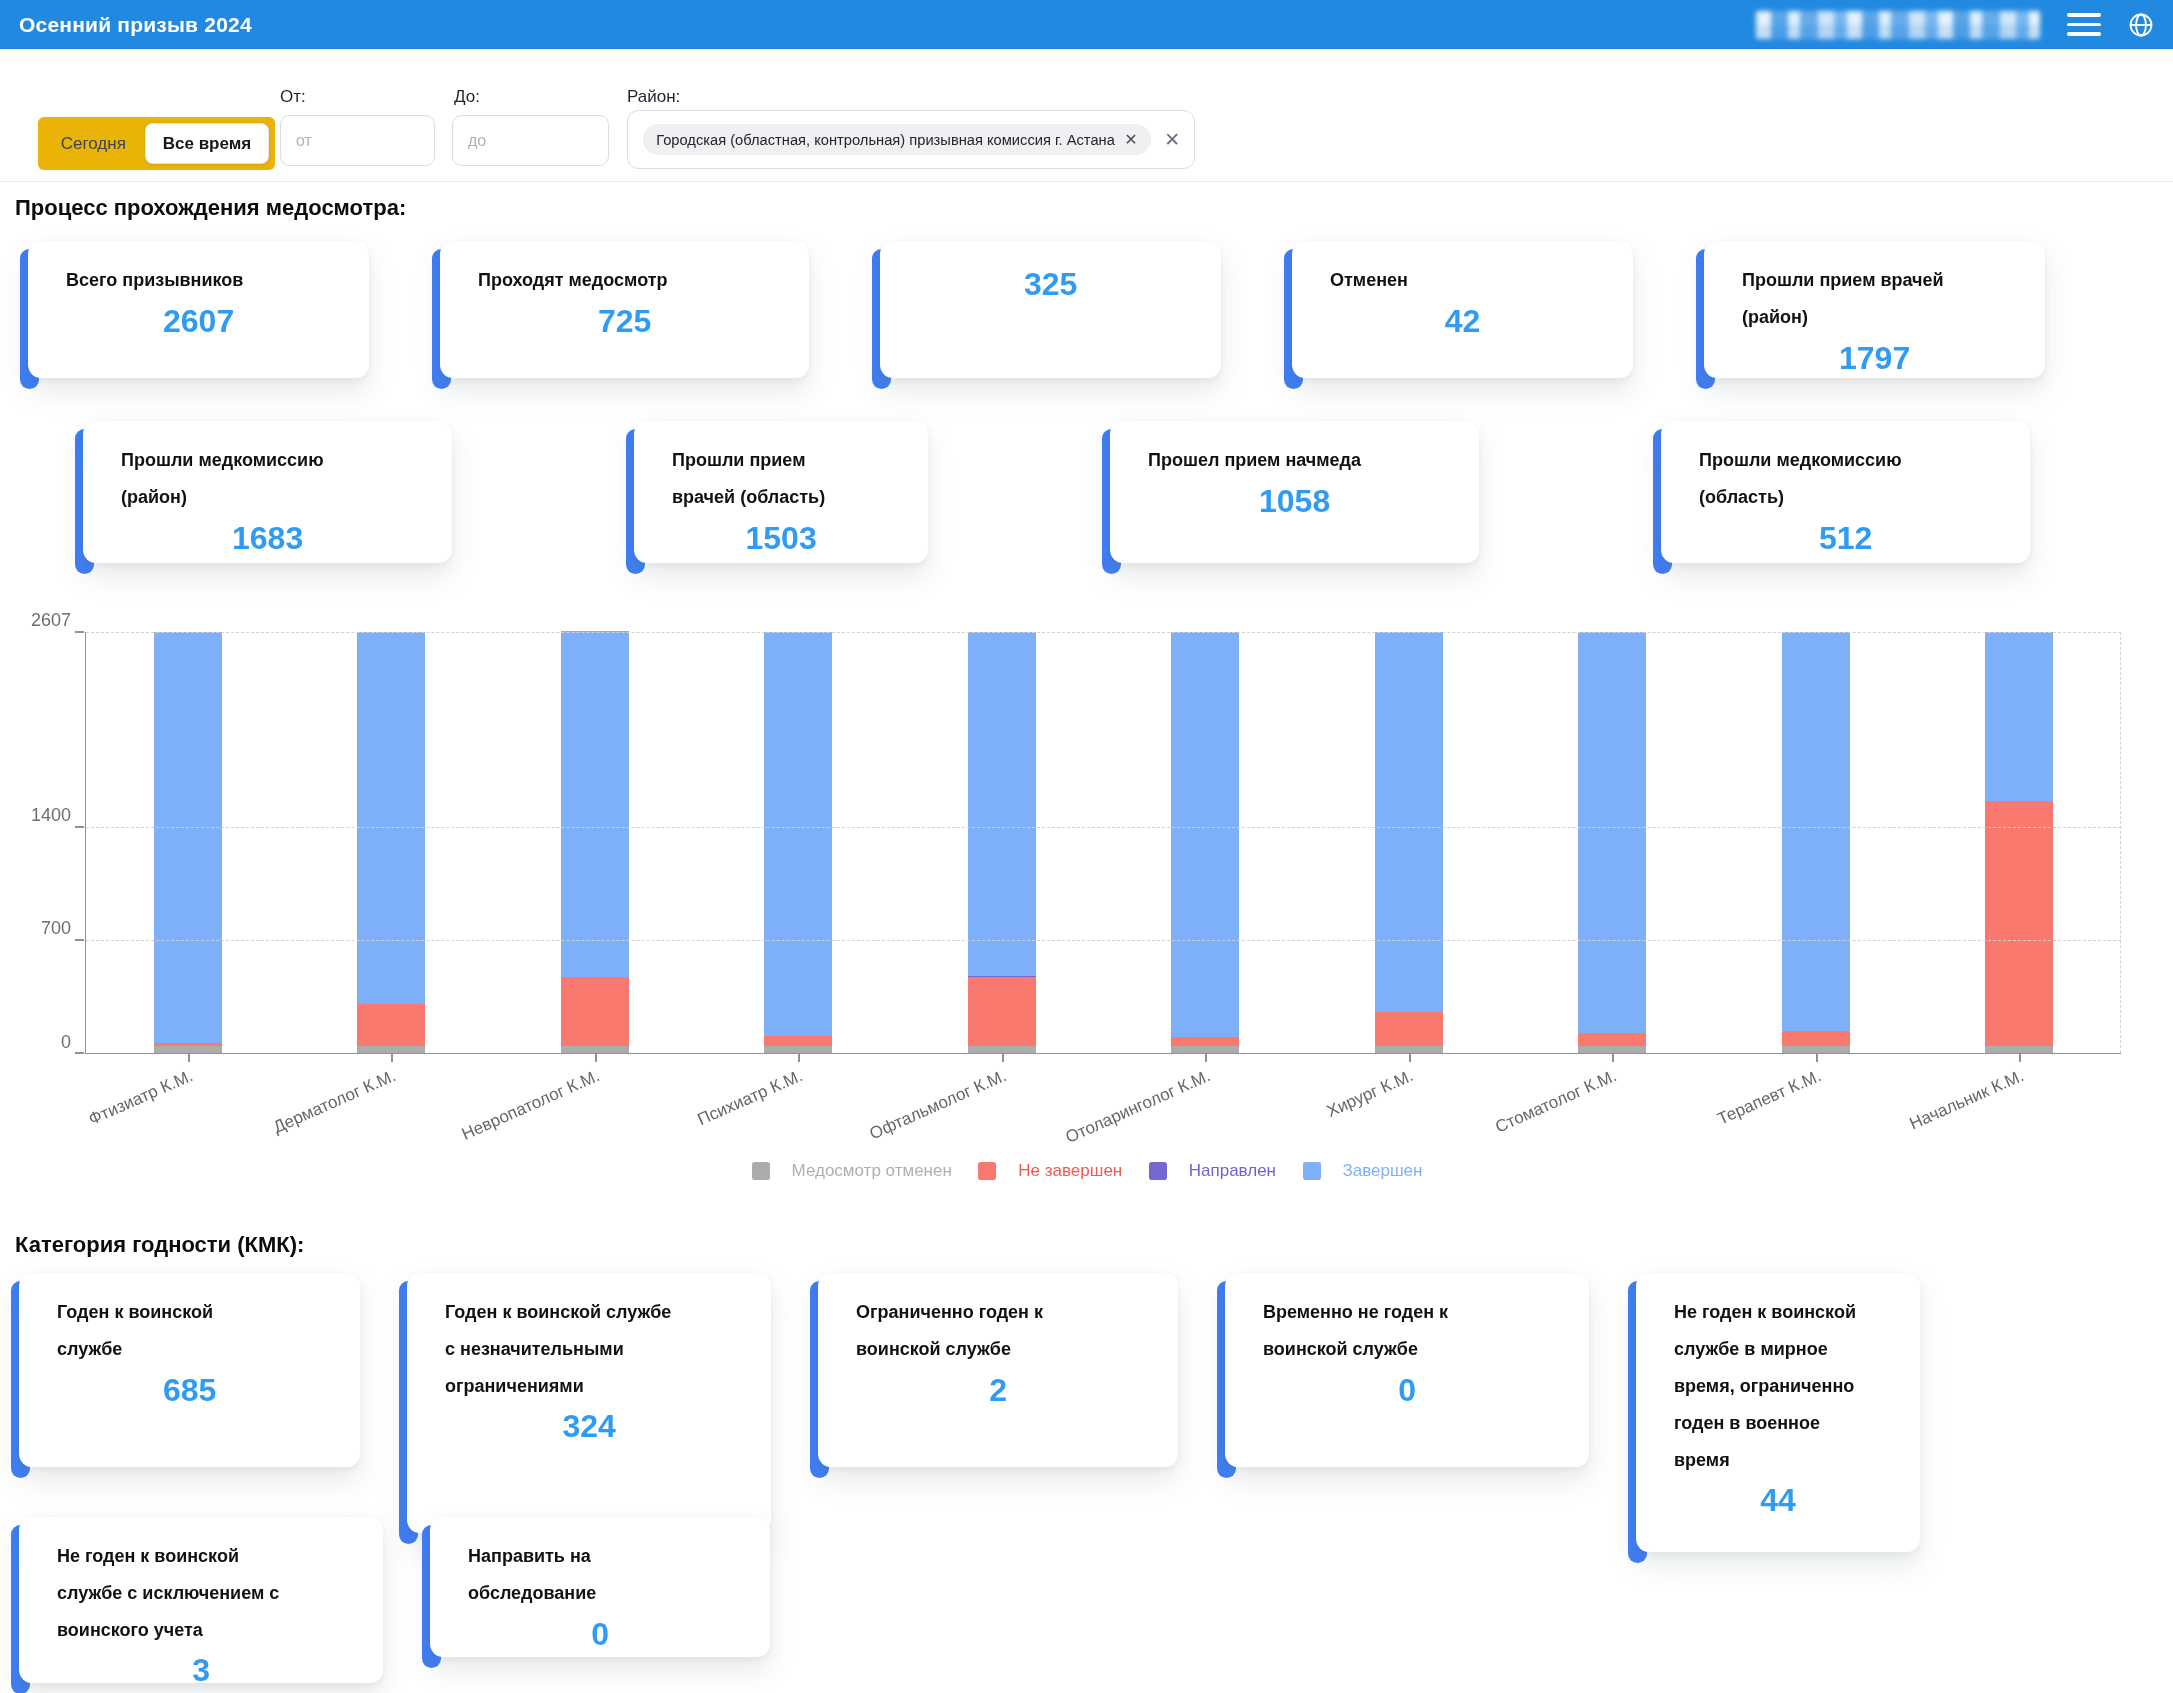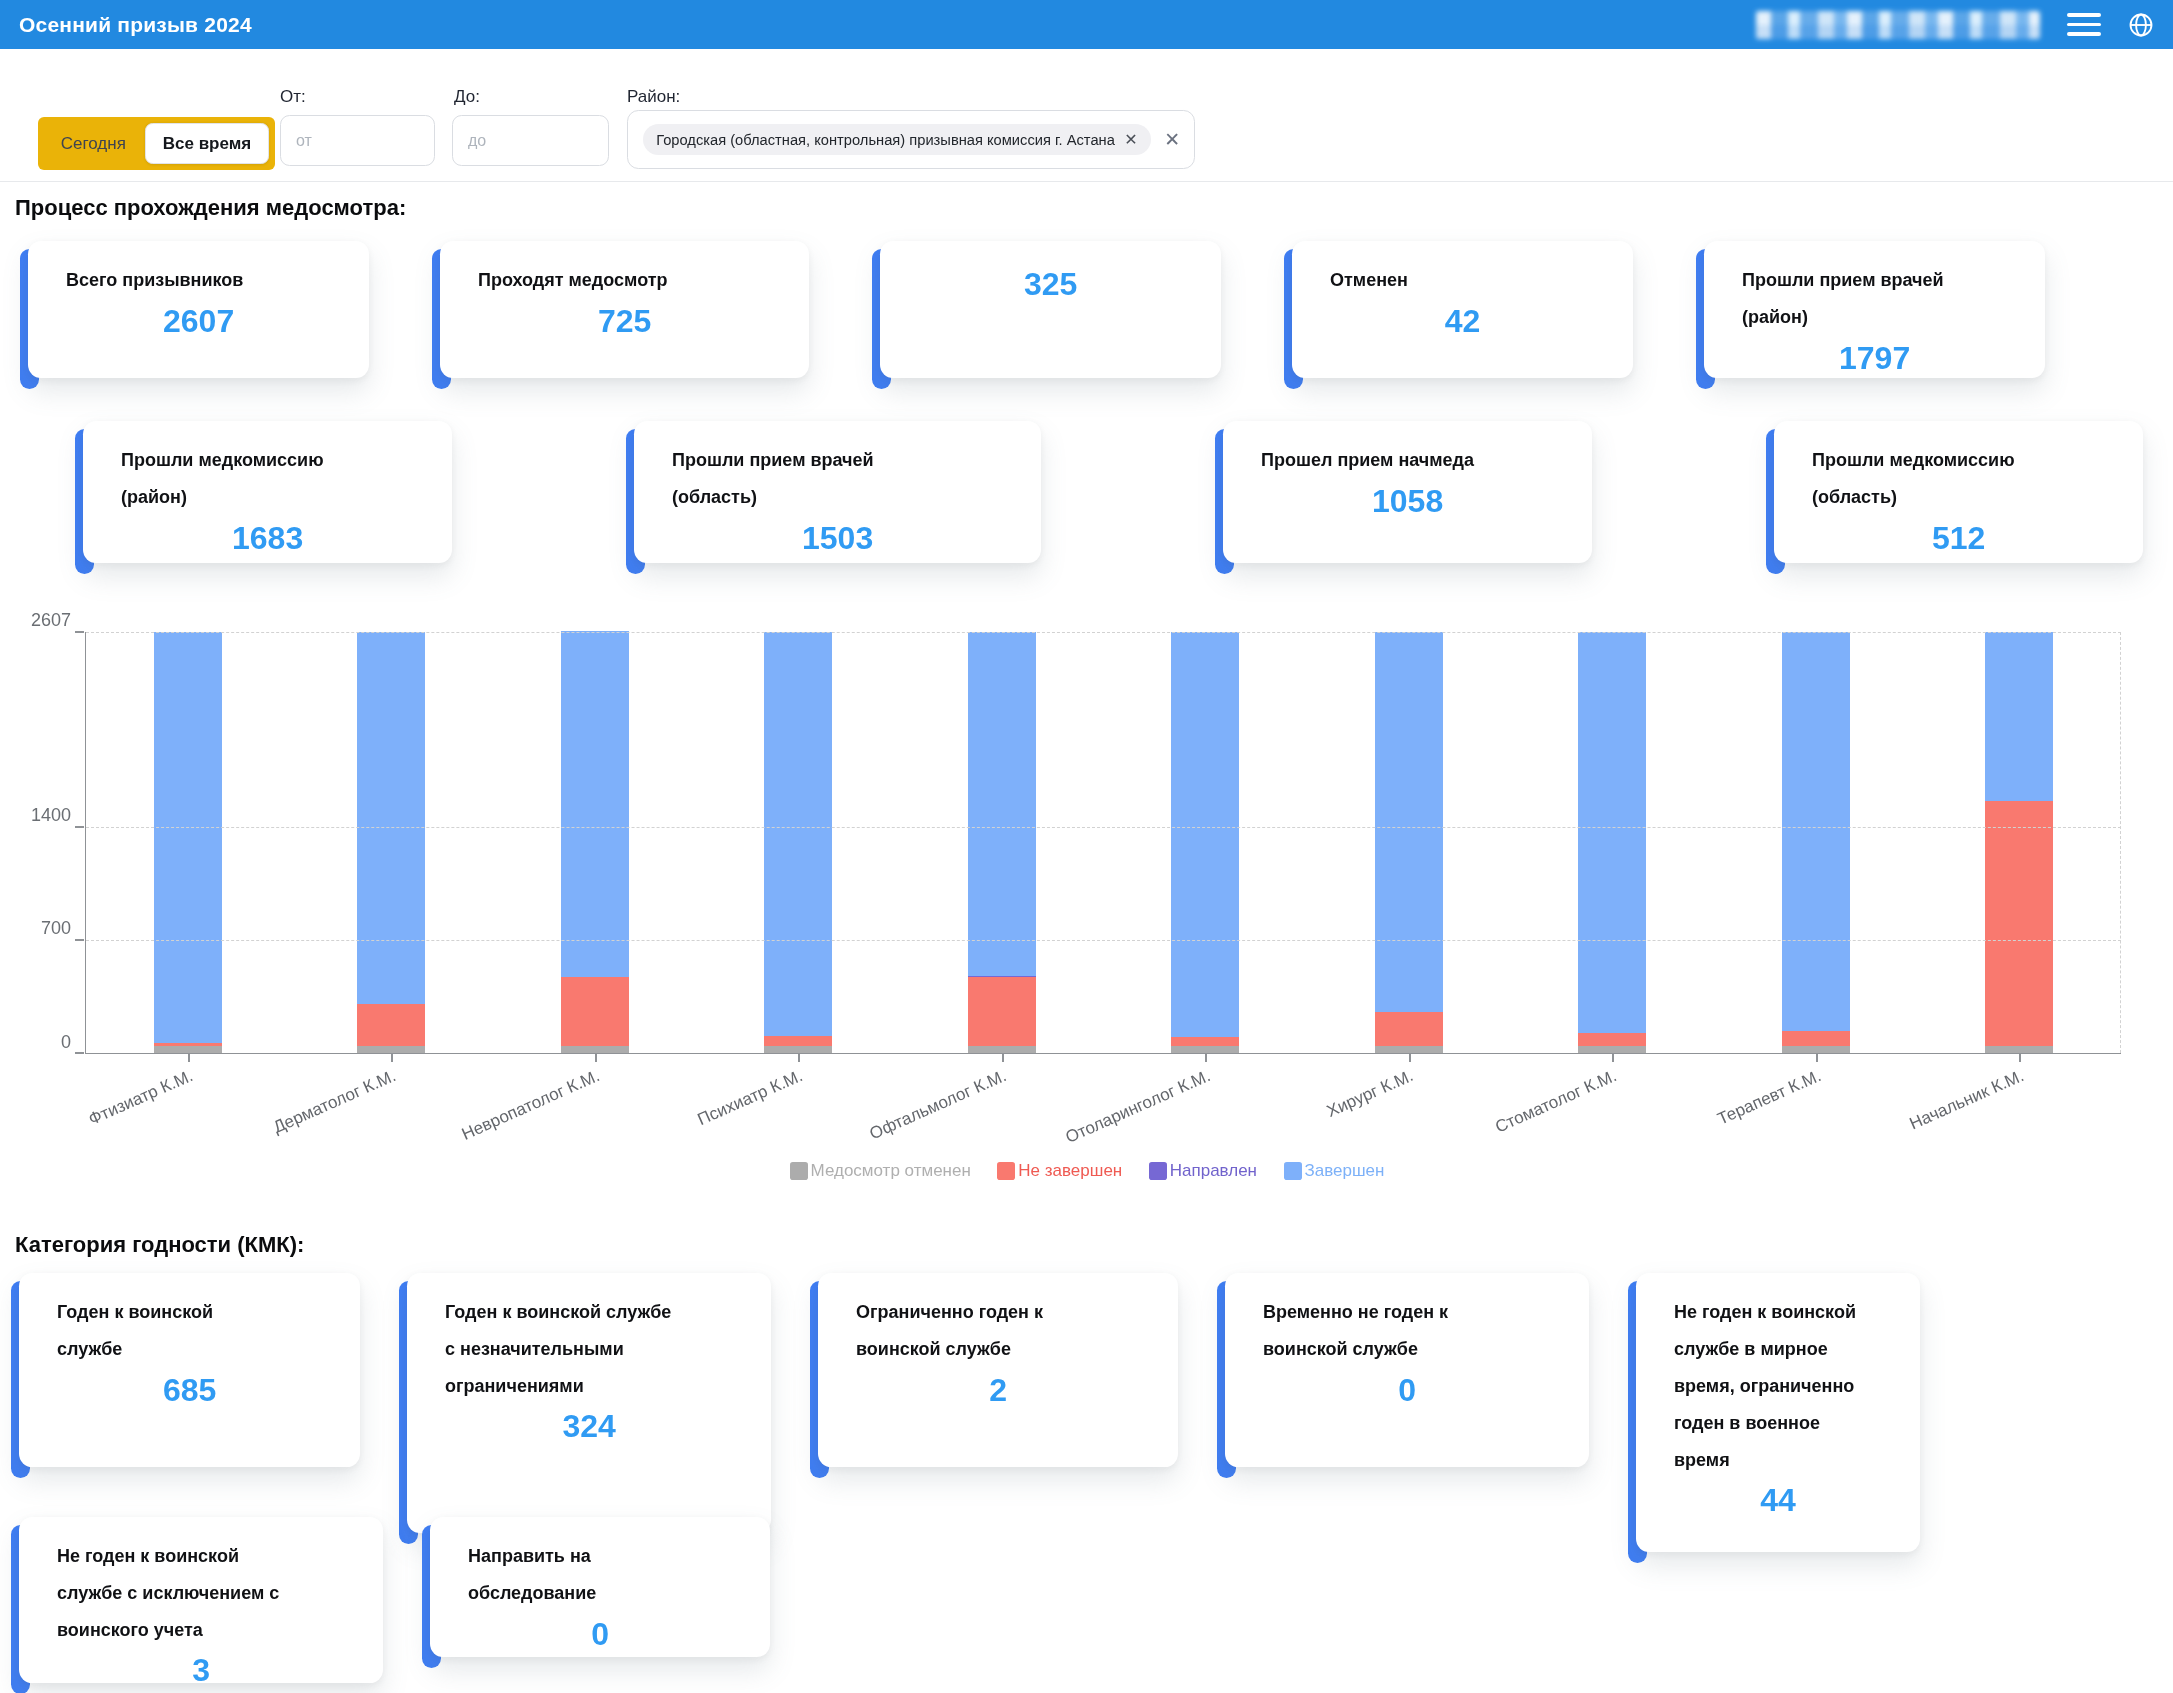--- a/index.html
+++ b/index.html
@@ -87,21 +87,21 @@
     width:68px; display:flex; flex-direction:column-reverse;
   }
   .seg { width:100%; }
   .xtickmark { position:absolute; top:100%; left:50%; width:1.9px; height:8.5px; background:#8F9296; }
   .xlab {
     position:absolute; top:calc(100% + 13.2px); right:50%;
     transform:rotate(-24deg); transform-origin:100% 0;
     font-size:17px; color:#63666B; white-space:nowrap;
   }
   .legend { position:absolute; left:0; right:0; top:565px; display:flex; justify-content:center; gap:26.5px; }
-  .legend-item { display:flex; align-items:center; gap:3px; cursor:pointer; }
+  .legend-item { display:flex; align-items:center; gap:22px; cursor:pointer; }
   .legend-swatch { width:18px; height:18px; border-radius:2.8px; }
   .legend-label { font-size:17px; }
 </style>
 </head>
 <body>
 
 <div class="app-header">
   <div class="app-title">Осенний призыв 2024</div>
   <div class="header-right">
     <div class="redacted"></div>
@@ -181,21 +181,21 @@
 <div class="cards-row" style="left: 83px; top: 421px; gap: 182px;">
     <div class="cardw">
       <div class="card-accent"></div>
       <div class="card" style="width: 369px; height: 142px;">
         <div class="card-label" style="padding-right: 66px;">Прошли медкомиссию (район)</div>
         <div class="card-value">1683</div>
       </div>
     </div>
     <div class="cardw">
       <div class="card-accent"></div>
-      <div class="card" style="width: 407px; height: 142px;">
+      <div class="card" style="width: 294px; height: 142px;">
         <div class="card-label" style="padding-right: 66px;">Прошли прием врачей (область)</div>
         <div class="card-value">1503</div>
       </div>
     </div>
     <div class="cardw">
       <div class="card-accent"></div>
       <div class="card" style="width: 369px; height: 142px;">
         <div class="card-label" style="padding-right: 66px;">Прошел прием начмеда</div>
         <div class="card-value">1058</div>
       </div>

